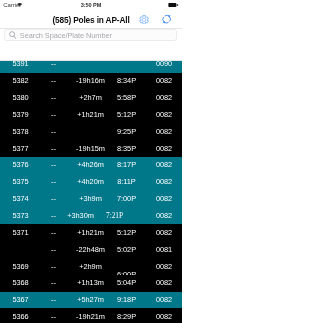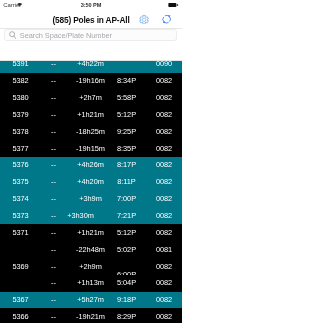--- a/index.html
+++ b/index.html
@@ -114,21 +114,20 @@
   </span>
   <span class="searchph">Search Space/Plate Number</span>
 
   <div class="theadsep"></div>
 
   <div class="rows">
     <div class="rowsinner" id="rows">
         <div class="row teal">
           <div class="cell" style="left: 7px; width: 27px;">5391</div>
           <div class="cell" style="left: 39px; width: 29px;">--</div>
-          <div class="cell" style="left: 74px; width: 33px;">+4h22m</div>
           <div class="cell" style="left: 112px; width: 29px; margin-top: 47px;">8:13P</div>
           <div class="cell" style="left: 147px; width: 34px;">0090</div>
         </div>
         <div class="row red">
           <div class="cell" style="left: 7px; width: 27px;">5382</div>
           <div class="cell" style="left: 39px; width: 29px;">--</div>
           <div class="cell" style="left: 74px; width: 33px;">-19h16m</div>
           <div class="cell" style="left: 112px; width: 29px;">8:34P</div>
           <div class="cell" style="left: 147px; width: 34px;">0082</div>
         </div>
@@ -142,21 +141,20 @@
         <div class="row red">
           <div class="cell" style="left: 7px; width: 27px;">5379</div>
           <div class="cell" style="left: 39px; width: 29px;">--</div>
           <div class="cell" style="left: 74px; width: 33px;">+1h21m</div>
           <div class="cell" style="left: 112px; width: 29px;">5:12P</div>
           <div class="cell" style="left: 147px; width: 34px;">0082</div>
         </div>
         <div class="row red">
           <div class="cell" style="left: 7px; width: 27px;">5378</div>
           <div class="cell" style="left: 39px; width: 29px;">--</div>
-          <div class="cell" style="left: 74px; width: 33px;">-18h25m</div>
           <div class="cell" style="left: 112px; width: 29px;">9:25P</div>
           <div class="cell" style="left: 147px; width: 34px;">0082</div>
         </div>
         <div class="row red">
           <div class="cell" style="left: 7px; width: 27px;">5377</div>
           <div class="cell" style="left: 39px; width: 29px;">--</div>
           <div class="cell" style="left: 74px; width: 33px;">-19h15m</div>
           <div class="cell" style="left: 112px; width: 29px;">8:35P</div>
           <div class="cell" style="left: 147px; width: 34px;">0082</div>
         </div>
@@ -178,21 +176,21 @@
           <div class="cell" style="left: 7px; width: 27px;">5374</div>
           <div class="cell" style="left: 39px; width: 29px;">--</div>
           <div class="cell" style="left: 74px; width: 33px;">+3h9m</div>
           <div class="cell" style="left: 112px; width: 29px;">7:00P</div>
           <div class="cell" style="left: 147px; width: 34px;">0082</div>
         </div>
         <div class="row teal">
           <div class="cell" style="left: 7px; width: 27px;">5373</div>
           <div class="cell" style="left: 39px; width: 29px;">--</div>
           <div class="cell" style="left: 64px; width: 33px;">+3h30m</div>
-          <div class="cell" style="left: 112px; width: 29px;">7:21P</div>
+          <div class="cell" style="left: 100px; width: 29px; font-family: Liberation Serif, serif;">7:21P</div>
           <div class="cell" style="left: 147px; width: 34px;">0082</div>
         </div>
         <div class="row red">
           <div class="cell" style="left: 7px; width: 27px;">5371</div>
           <div class="cell" style="left: 39px; width: 29px;">--</div>
           <div class="cell" style="left: 74px; width: 33px;">+1h21m</div>
           <div class="cell" style="left: 112px; width: 29px;">5:12P</div>
           <div class="cell" style="left: 147px; width: 34px;">0082</div>
         </div>
         <div class="row red">
@@ -202,20 +200,21 @@
           <div class="cell" style="left: 147px; width: 34px;">0081</div>
         </div>
         <div class="row red">
           <div class="cell" style="left: 7px; width: 27px;">5369</div>
           <div class="cell" style="left: 39px; width: 29px;">--</div>
           <div class="cell" style="left: 74px; width: 33px;">+2h9m</div>
           <div class="cell" style="left: 112px; width: 29px; margin-top: 8px;">6:00P</div>
           <div class="cell" style="left: 147px; width: 34px;">0082</div>
         </div>
         <div class="row red">
+          <div class="cell" style="left: 7px; width: 27px;">5368</div>
           <div class="cell" style="left: 39px; width: 29px;">--</div>
           <div class="cell" style="left: 74px; width: 33px;">+1h13m</div>
           <div class="cell" style="left: 112px; width: 29px;">5:04P</div>
           <div class="cell" style="left: 147px; width: 34px;">0082</div>
         </div>
         <div class="row teal">
           <div class="cell" style="left: 7px; width: 27px;">5367</div>
           <div class="cell" style="left: 39px; width: 29px;">--</div>
           <div class="cell" style="left: 74px; width: 33px;">+5h27m</div>
           <div class="cell" style="left: 112px; width: 29px;">9:18P</div>

